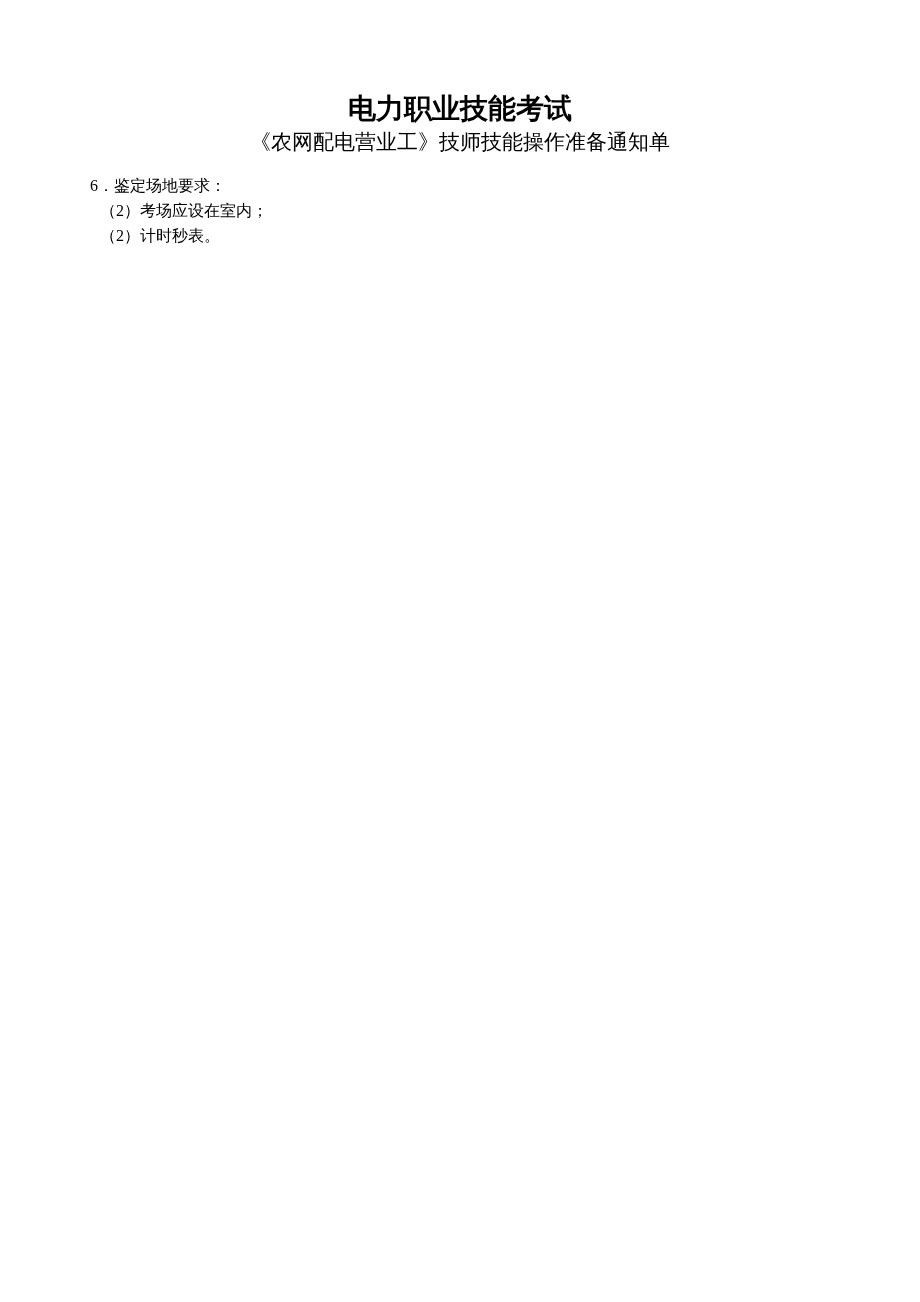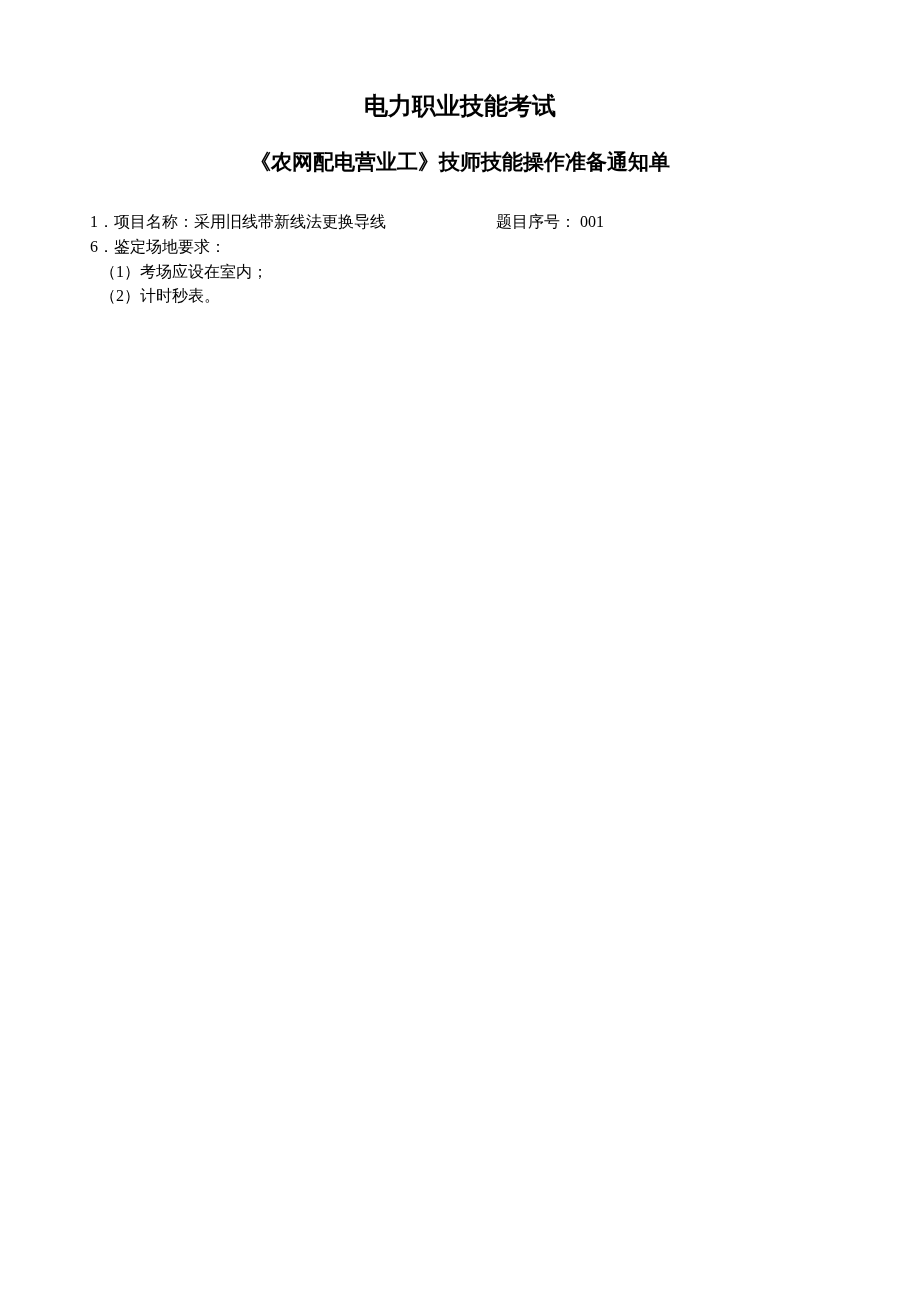--- a/index.html
+++ b/index.html
@@ -10,30 +10,29 @@
     body {
       font-family: "SimSun", "宋体", serif;
       background: #ffffff;
       width: 920px;
       height: 1302px;
       padding: 90px 90px 0 90px;
       color: #000000;
     }
     .title-main {
       text-align: center;
-      font-size: 24px;
+      font-size: 28px;
       font-weight: bold;
-      margin-bottom: 26px;
       font-family: "SimSun", "宋体", serif;
     }
     .title-sub {
       text-align: center;
       font-size: 21px;
-      font-weight: bold;
-      margin-bottom: 34px;
+      font-weight: normal;
+      margin-bottom: 18px;
       font-family: "SimSun", "宋体", serif;
     }
     .content {
       font-size: 16px;
       line-height: 1.55;
     }
     .row {
       display: flex;
     }
     .line1-left {
@@ -46,20 +45,16 @@
       padding-left: 10px;
     }
   </style>
 </head>
 <body>
 
 <div class="title-main">电力职业技能考试</div>
 <div class="title-sub">《农网配电营业工》技师技能操作准备通知单</div>
 
 <div class="content">
-  <div class="row">
-    <span class="line1-left"><span>1．项目名称：</span><span>采用旧线带新线法更换导线</span></span>
-    <span class="line1-right"><span>题目序号：</span><span> 001</span></span>
-  </div>
   <div>6．鉴定场地要求：</div>
-  <div class="indent">（1）考场应设在室内；</div>
+  <div class="indent">（2）考场应设在室内；</div>
   <div class="indent">（2）计时秒表。</div>
 </div>
 
 </body></html>

